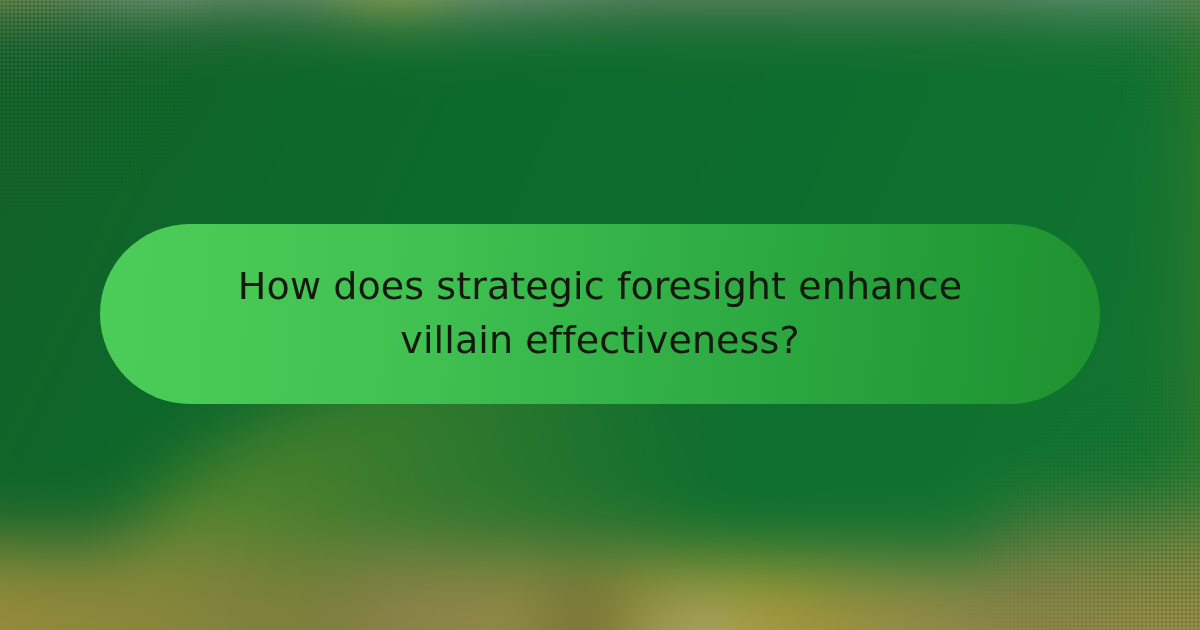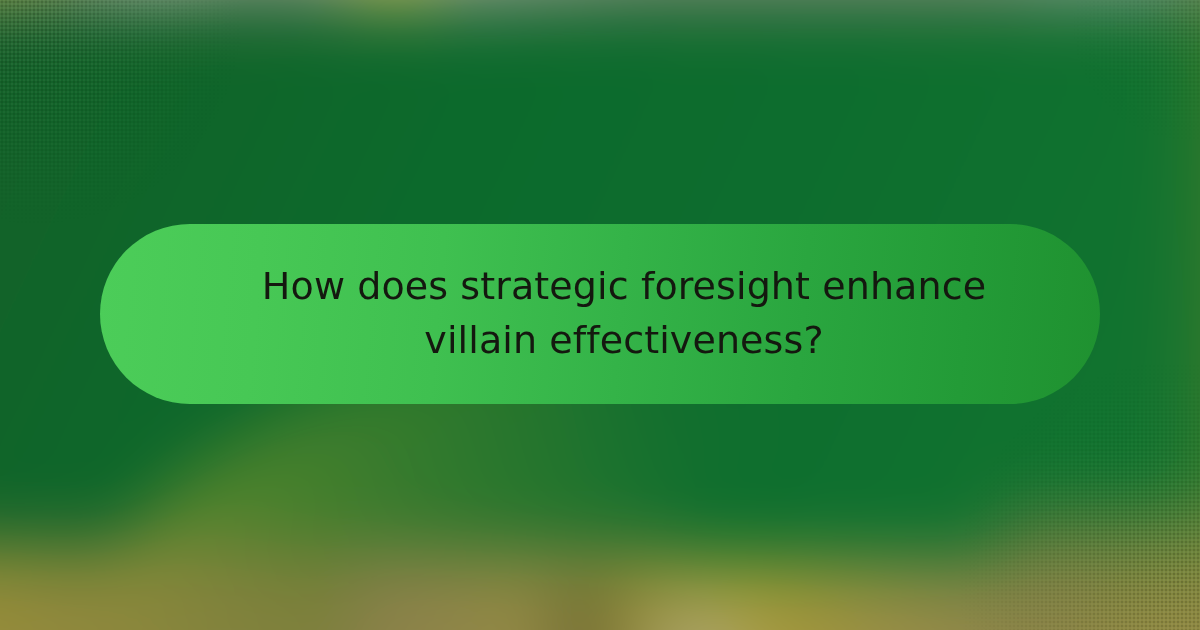--- a/index.html
+++ b/index.html
@@ -196,21 +196,21 @@
   
   .pill {
     position: absolute;
     left: 100px;
     top: 224px;
     width: 1000px;
     height: 180px;
     border-radius: 90px;
     display: flex;
     align-items: center;
-    justify-content: flex-end;
+    justify-content: center;
     box-sizing: border-box;
     padding: 0 86px;
     background: linear-gradient(95deg,
       #4ccd59 0%,
       #47c855 16%,
       #3fc050 34%,
       #34b348 52%,
       #2aa63f 70%,
       #239b37 86%,
       #1f9130 100%);

